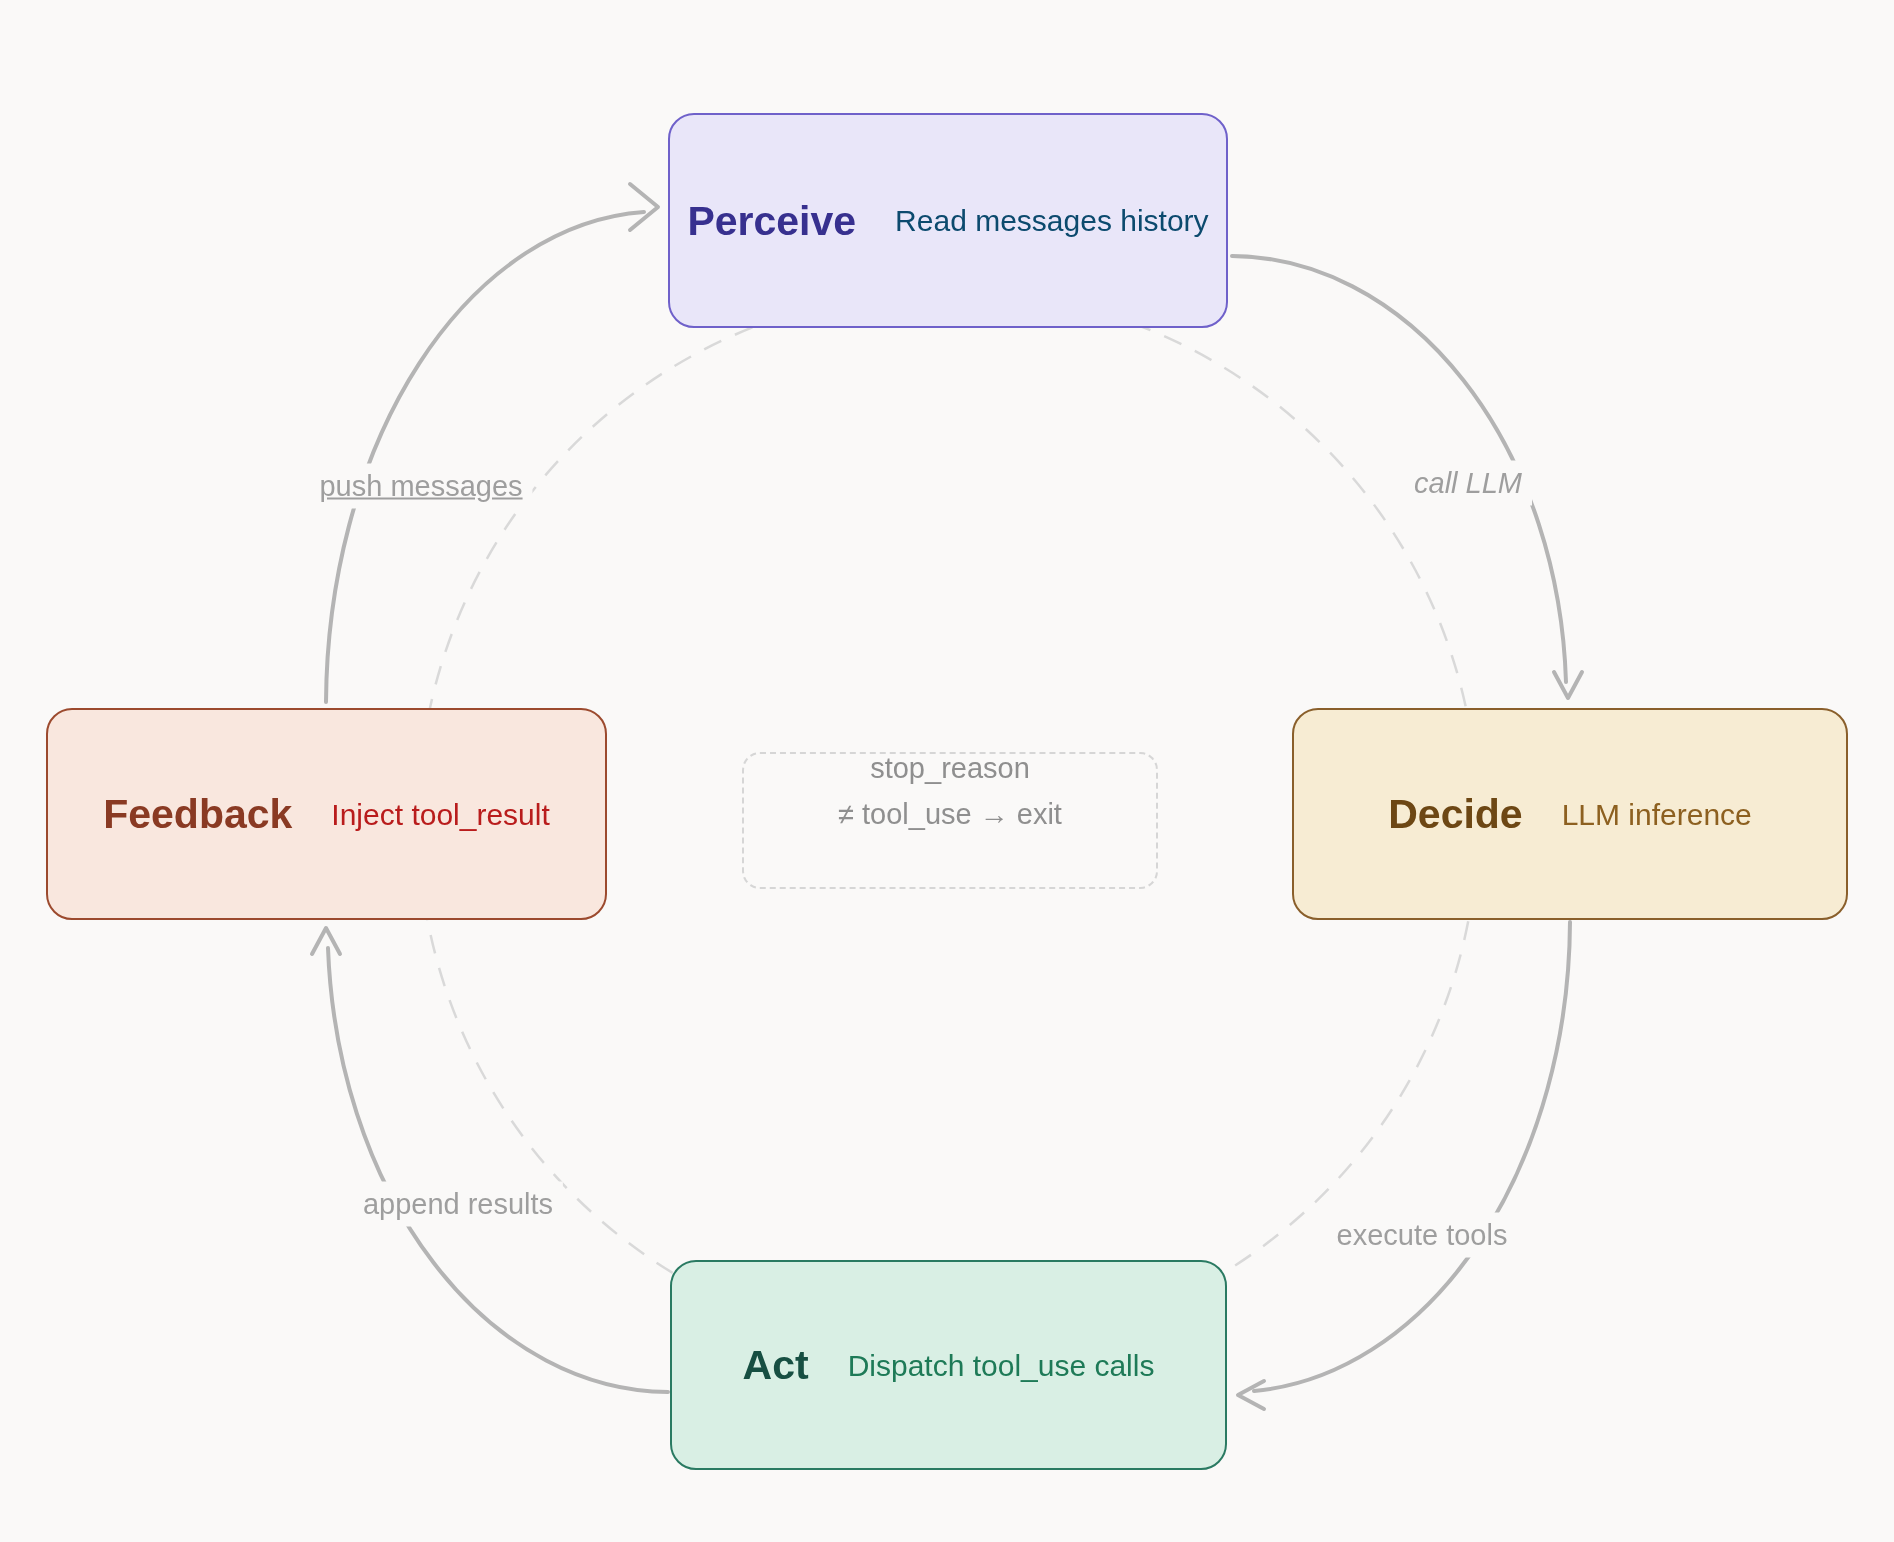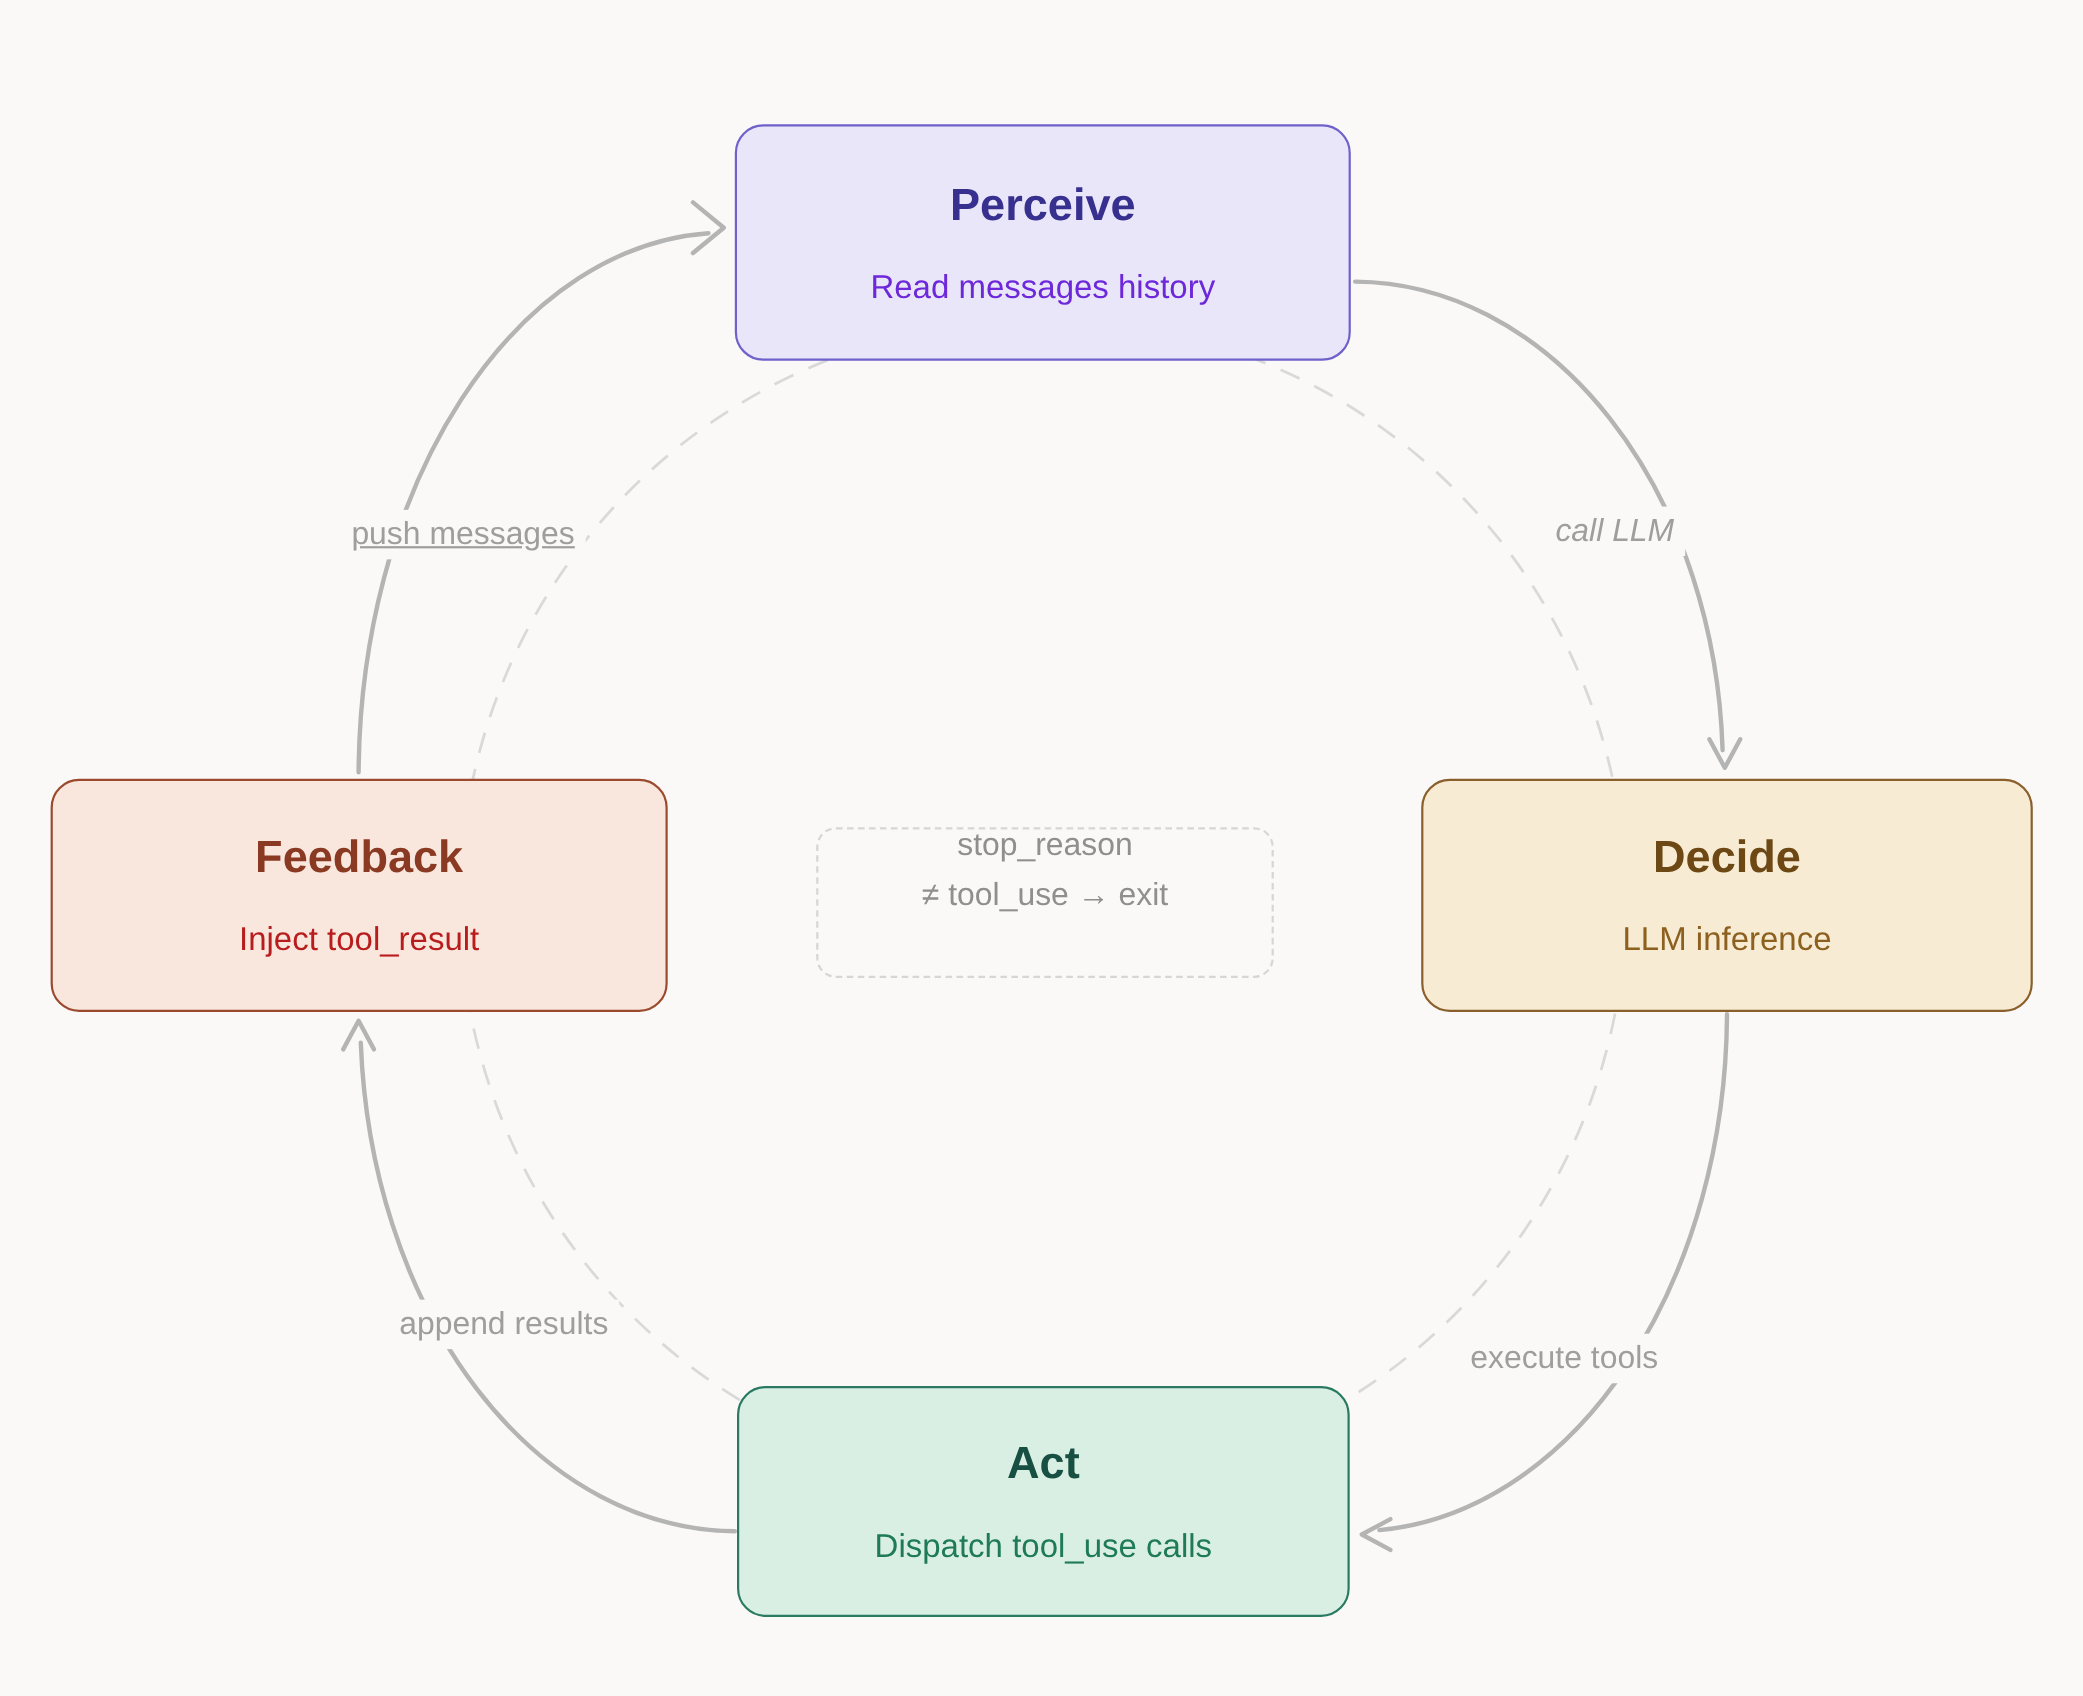--- a/index.html
+++ b/index.html
@@ -29,21 +29,21 @@
     transform:translate(-50%,-50%);
     background:var(--background);
     color:var(--label-text);
     font-size:29px;line-height:29px;
     padding:8px 10px;white-space:nowrap;
   }
 
   .node{
     position:absolute;z-index:3;
     border:2.5px solid #888;border-radius:26px;
-    display:flex;flex-direction:column;align-items:center;justify-content:center;
+    display:flex;flex-direction:row;align-items:center;justify-content:center;
     gap:39px;text-align:center;
   }
   .node .title{font-size:41px;font-weight:700;line-height:42px;}
   .node .subtitle{font-size:30px;line-height:31px;}
 
   .exit-box{
     position:absolute;z-index:2;
     left:742px;top:752px;width:416px;height:137px;
     border:2px dashed var(--exit-border);border-radius:18px;
     display:flex;flex-direction:column;align-items:center;
@@ -88,21 +88,21 @@
   <div class="edge-label" id="label-execute">execute tools</div>
   <div class="edge-label" id="label-append">append results</div>
 
   <div class="exit-box">
     <div>stop_reason</div>
     <div>≠ tool_use → exit</div>
   </div>
 
   <div class="node" id="node-perceive" style="background: rgb(233, 230, 249); border-color: rgb(111, 97, 202);">
     <div class="title" style="color: rgb(55, 48, 143);">Perceive</div>
-    <div class="subtitle" style="color: #6d28d9;">Read messages history</div>
+    <div class="subtitle" style="color: #0c4a6e;">Read messages history</div>
   </div>
 
   <div class="node" id="node-act" style="background: rgb(217, 239, 228); border-color: rgb(42, 122, 98);">
     <div class="title" style="color: rgb(23, 79, 66);">Act</div>
     <div class="subtitle" style="color: rgb(30, 122, 87);">Dispatch tool_use calls</div>
   </div>
 
   <div class="node" id="node-decide" style="background: rgb(247, 236, 211); border-color: rgb(138, 95, 43);">
     <div class="title" style="color: rgb(109, 71, 20);">Decide</div>
     <div class="subtitle" style="color: rgb(141, 96, 32);">LLM inference</div>

